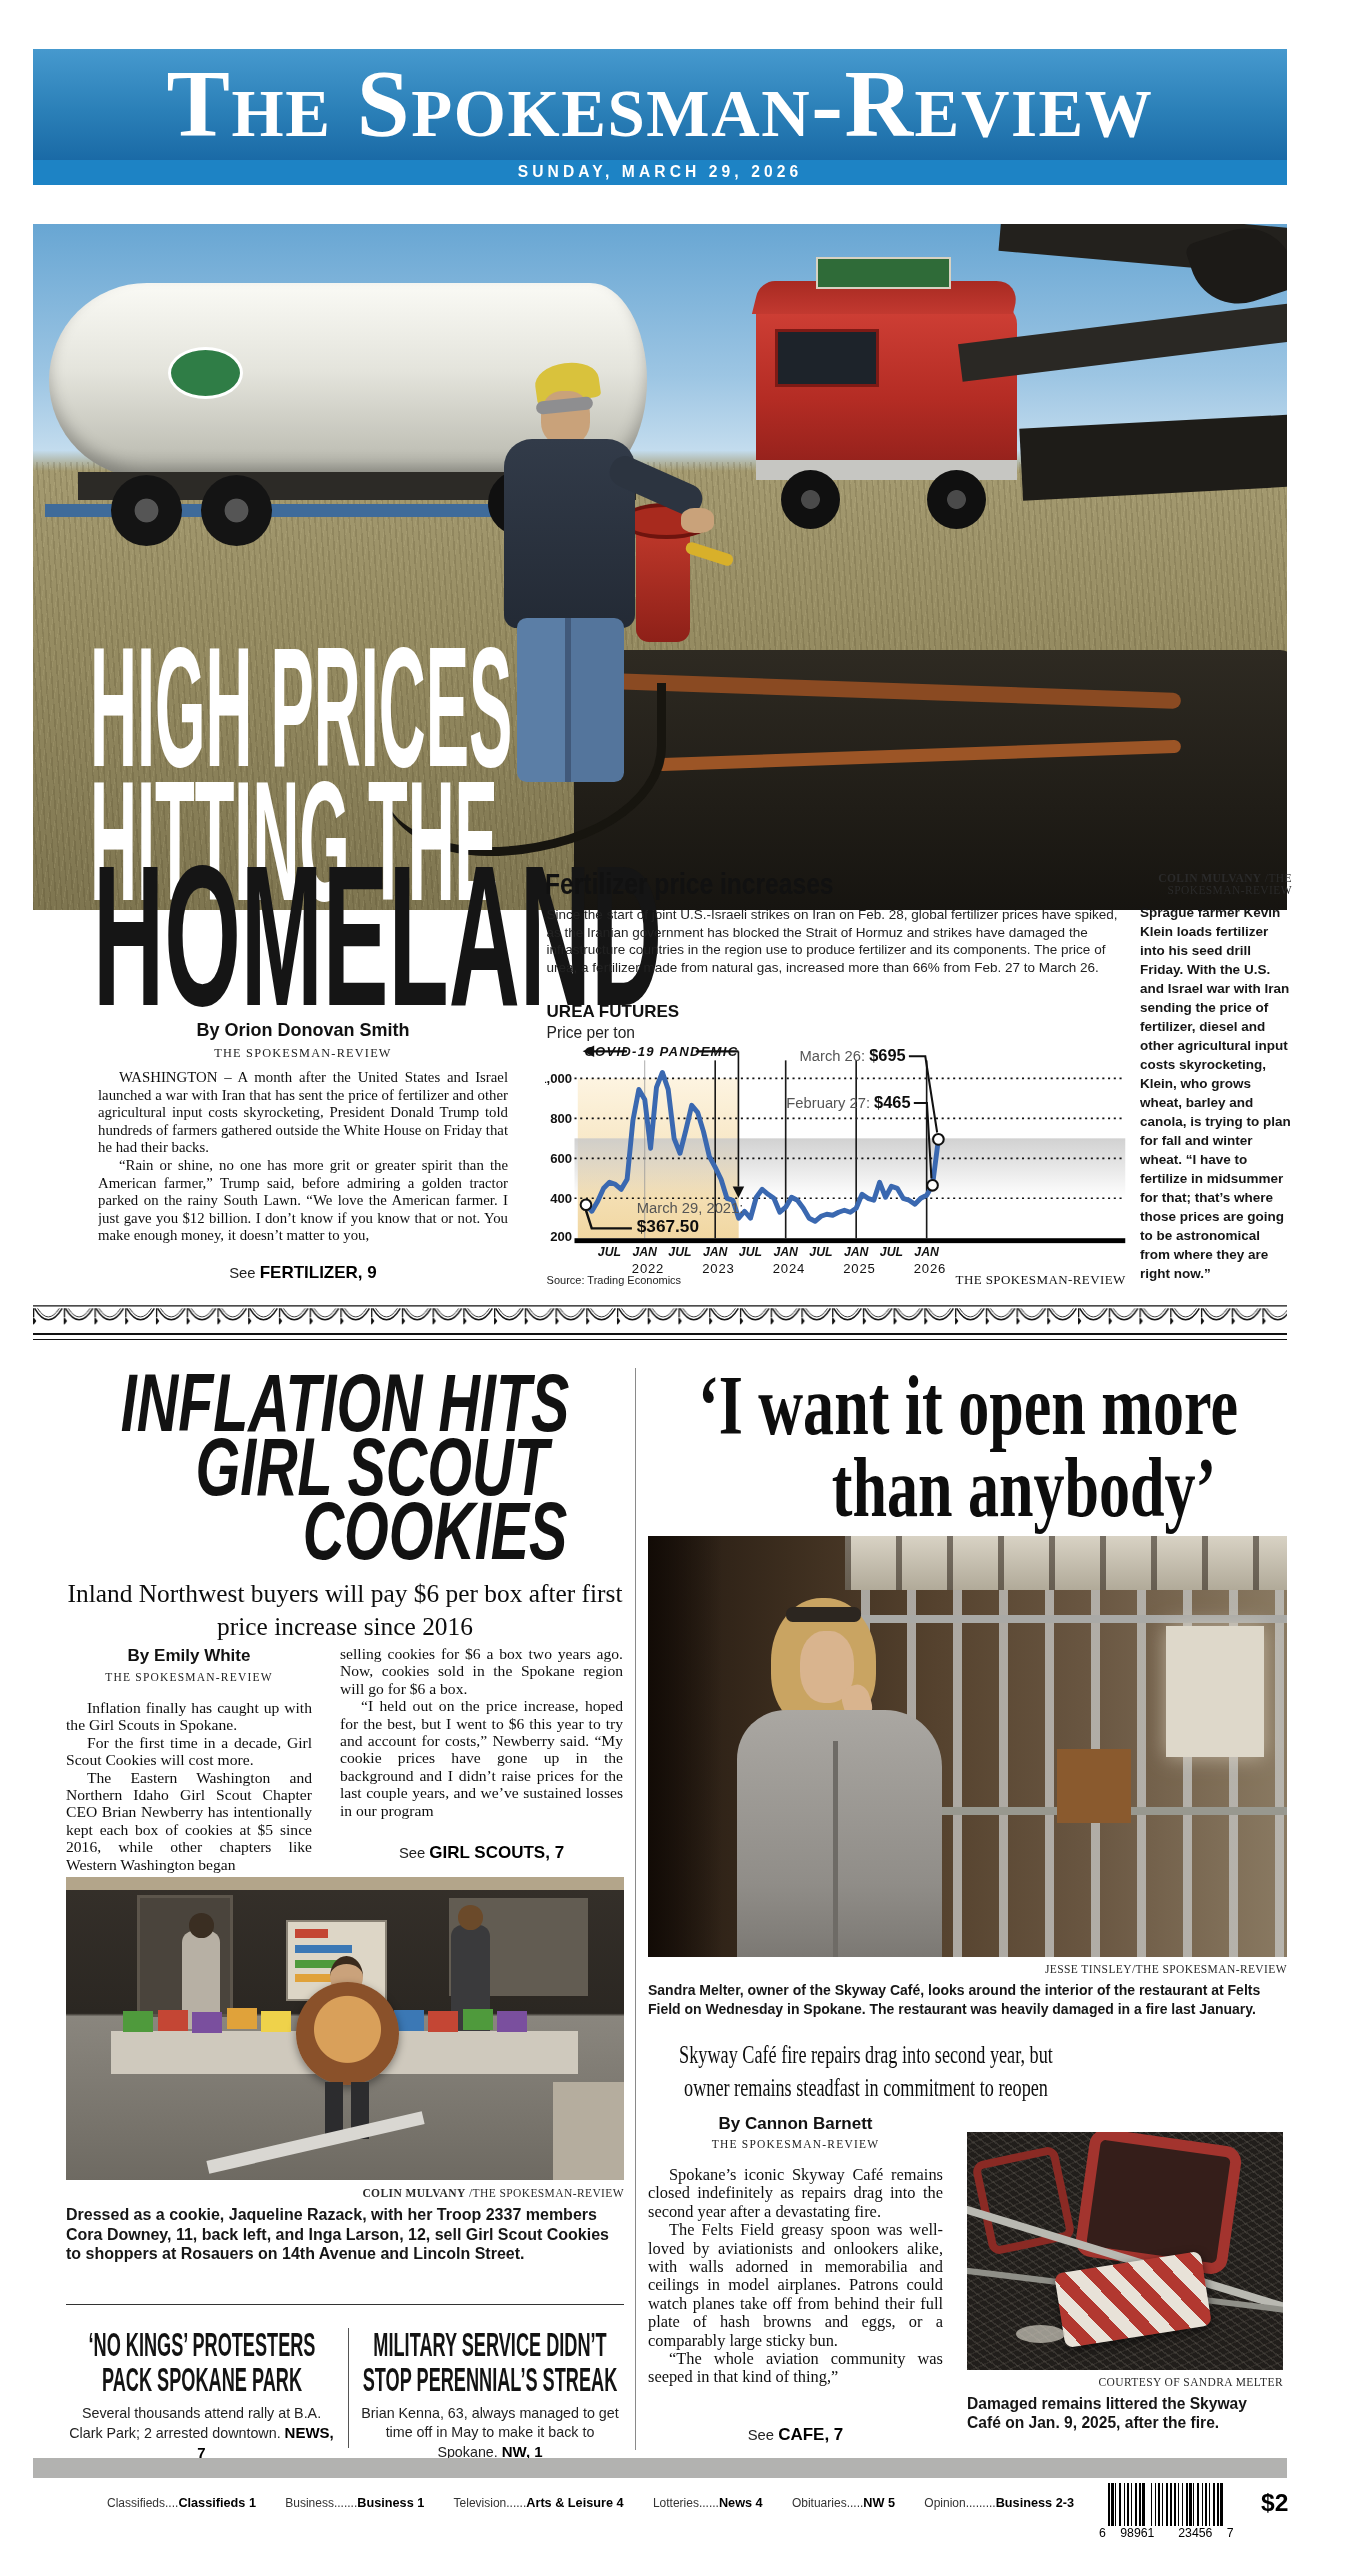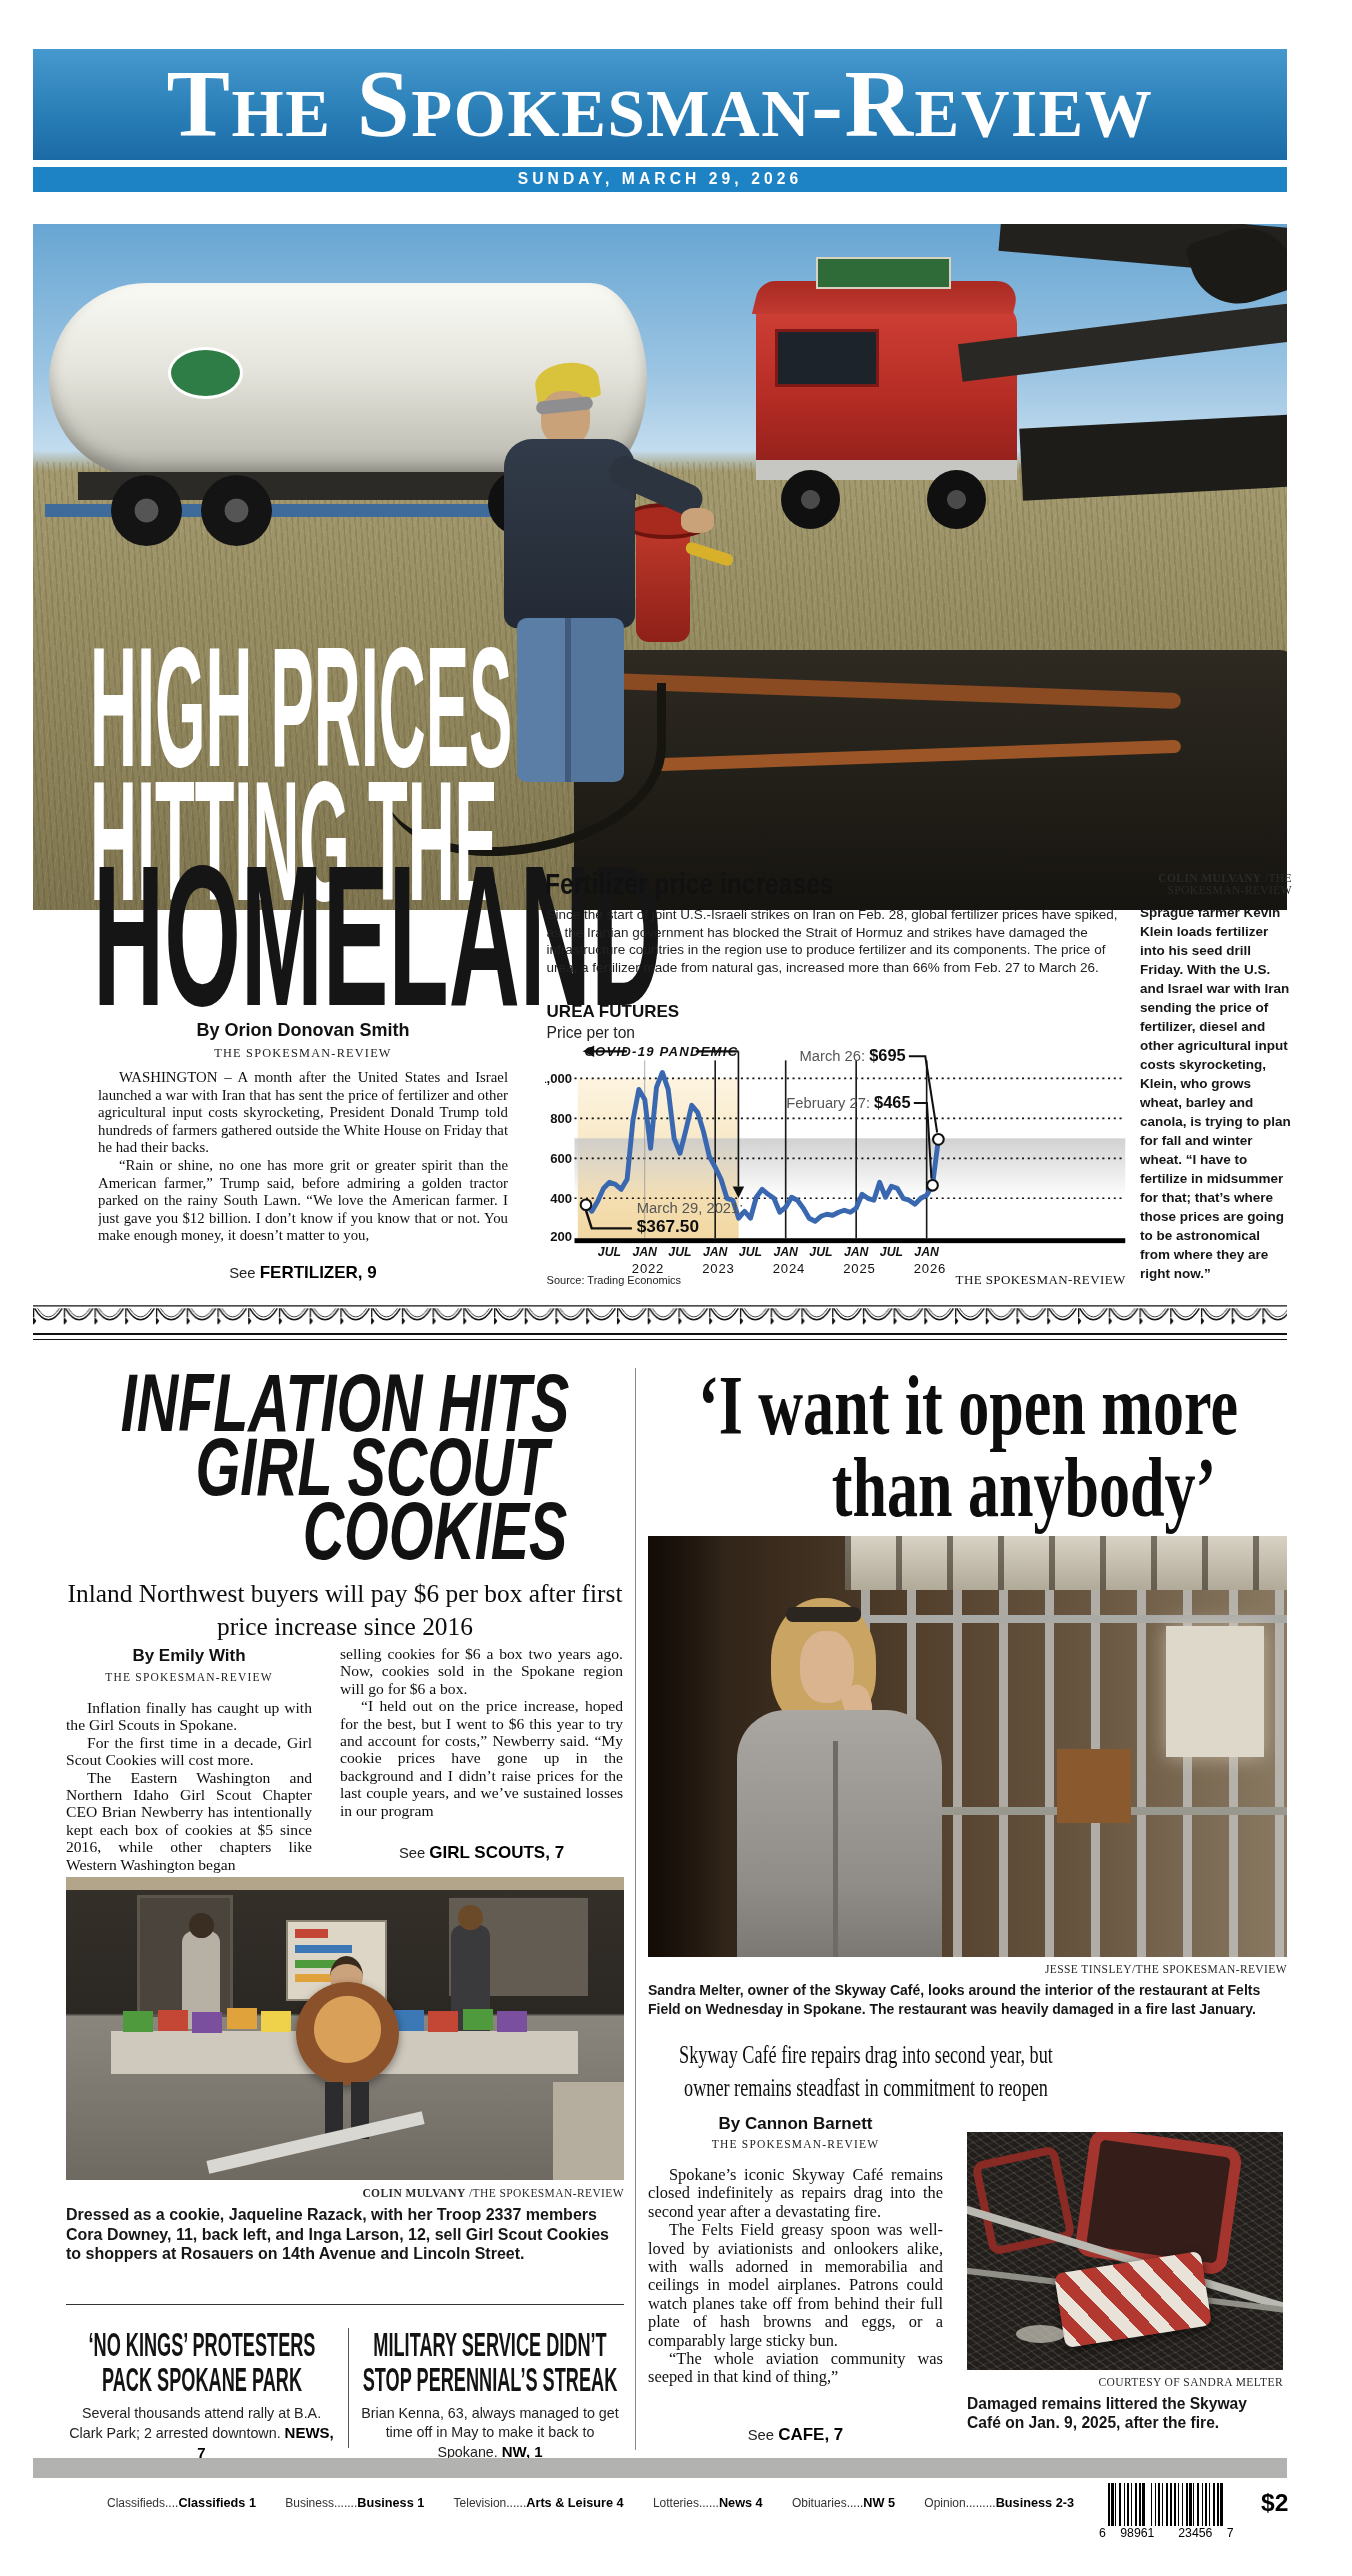--- a/index.html
+++ b/index.html
@@ -7,21 +7,21 @@
         font-family:"Liberation Serif",serif;color:#111;}
   .abs{position:absolute;}
   
   .mast-band{position:absolute;left:33px;top:49px;width:1254px;height:111px;
     background:linear-gradient(180deg,#4699ce 0%,#2b80b8 55%,#1a6aa6 100%);}
   .mast-title{width:100%;text-align:center;font-family:"Liberation Serif",serif;
     font-weight:bold;font-variant:small-caps;font-size:95px;line-height:111px;color:#fff;
     letter-spacing:1.6px;white-space:nowrap;}
   .date-bar{position:absolute;left:33px;top:160px;width:1254px;height:24.6px;background:#1d83c5;
     text-align:center;font-family:"Liberation Sans",sans-serif;font-weight:bold;font-size:15.6px;
-    line-height:24.6px;color:#fff;letter-spacing:4.1px;margin-top:7px;}
+    line-height:24.6px;color:#fff;letter-spacing:4.1px;}
   
   .top-photo{position:absolute;left:33px;top:184px;width:1254px;height:686px;overflow:hidden;
     background:linear-gradient(180deg,#68a6d3 0%,#9cc5e3 22%,#c3dcee 33%,#a49a70 36%,#968c62 60%,#7e7550 100%);margin-top:40px;}
   .grass-tex{position:absolute;left:0;top:238px;width:100%;height:448px;
     background:repeating-linear-gradient(86deg,rgba(55,45,18,.14) 0 1.6px,rgba(0,0,0,0) 1.6px 5.7px),
                repeating-linear-gradient(-80deg,rgba(225,215,170,.10) 0 0.8px,rgba(0,0,0,0) 0.8px 7.4px);}
   .sqz{display:inline-block;white-space:nowrap;transform-origin:0 0;}
   .ctr-sqz{position:relative;left:50%;display:inline-block;white-space:nowrap;}
   .hl-white{font-family:"Liberation Sans",sans-serif;font-weight:bold;color:#fff;}
   .hl-black{font-family:"Liberation Sans",sans-serif;font-weight:bold;color:#151515;}
@@ -252,21 +252,21 @@
   </div>
   <div class="orn-rule-a" style="top:1333px;"></div>
   <div class="orn-rule-b" style="top:1339px;"></div>
 
   <div class="abs" style="left:66px;top:1371px;width:558px;text-align:center;font-family:'Liberation Sans',sans-serif;font-weight:bold;font-style:italic;color:#121212;">
     <span class="ctr-sqz" style="font-size:82px;line-height:64px;transform:translateX(-50%) scaleX(.70);">INFLATION HITS</span>
     <span class="ctr-sqz" style="font-size:82px;line-height:64px;transform:translateX(-50%) scaleX(.70);">GIRL SCOUT</span>
     <span class="ctr-sqz" style="font-size:82px;line-height:64px;transform:translateX(-50%) scaleX(.70);">COOKIES</span>
   </div>
   <div class="abs" style="left:66px;top:1577px;width:558px;text-align:center;font-family:'Liberation Serif',serif;font-size:25.4px;line-height:33px;color:#0d0d0d;">Inland Northwest buyers will pay $6 per box after first price increase since 2016</div>
-  <div class="abs byline" style="left:66px;top:1646px;width:246px;font-size:17px;">By Emily With</div>
+  <div class="abs byline" style="left:66px;top:1646px;width:246px;font-size:17px;">By Emily White</div>
   <div class="abs org" style="left:66px;top:1671px;width:246px;font-size:11.5px;">THE SPOKESMAN-REVIEW</div>
   <div class="abs body-txt" style="left:66px;top:1699px;width:246px;height:174px;overflow:hidden;font-size:15.6px;line-height:17.4px;">
     <p>Inflation finally has caught up with the Girl Scouts in Spokane.</p>
     <p>For the first time in a decade, Girl Scout Cookies will cost more.</p>
     <p>The Eastern Washington and Northern Idaho Girl Scout Chapter CEO Brian Newberry has intentionally kept each box of cookies at $5 since 2016, while other chapters like Western Washington began</p>
   </div>
   <div class="abs body-txt" style="left:340px;top:1645px;width:283px;height:189px;overflow:hidden;font-size:15.6px;line-height:17.4px;">
     <p class="noind">selling cookies for $6 a box two years ago. Now, cookies sold in the Spokane region will go for $6 a box.</p>
     <p>“I held out on the price increase, hoped for the best, but I went to $6 this year to try and account for costs,” Newberry said. “My cookie prices have gone up in the background and I didn’t raise prices for the last couple years, and we’ve sustained losses in our program</p>
   </div>

